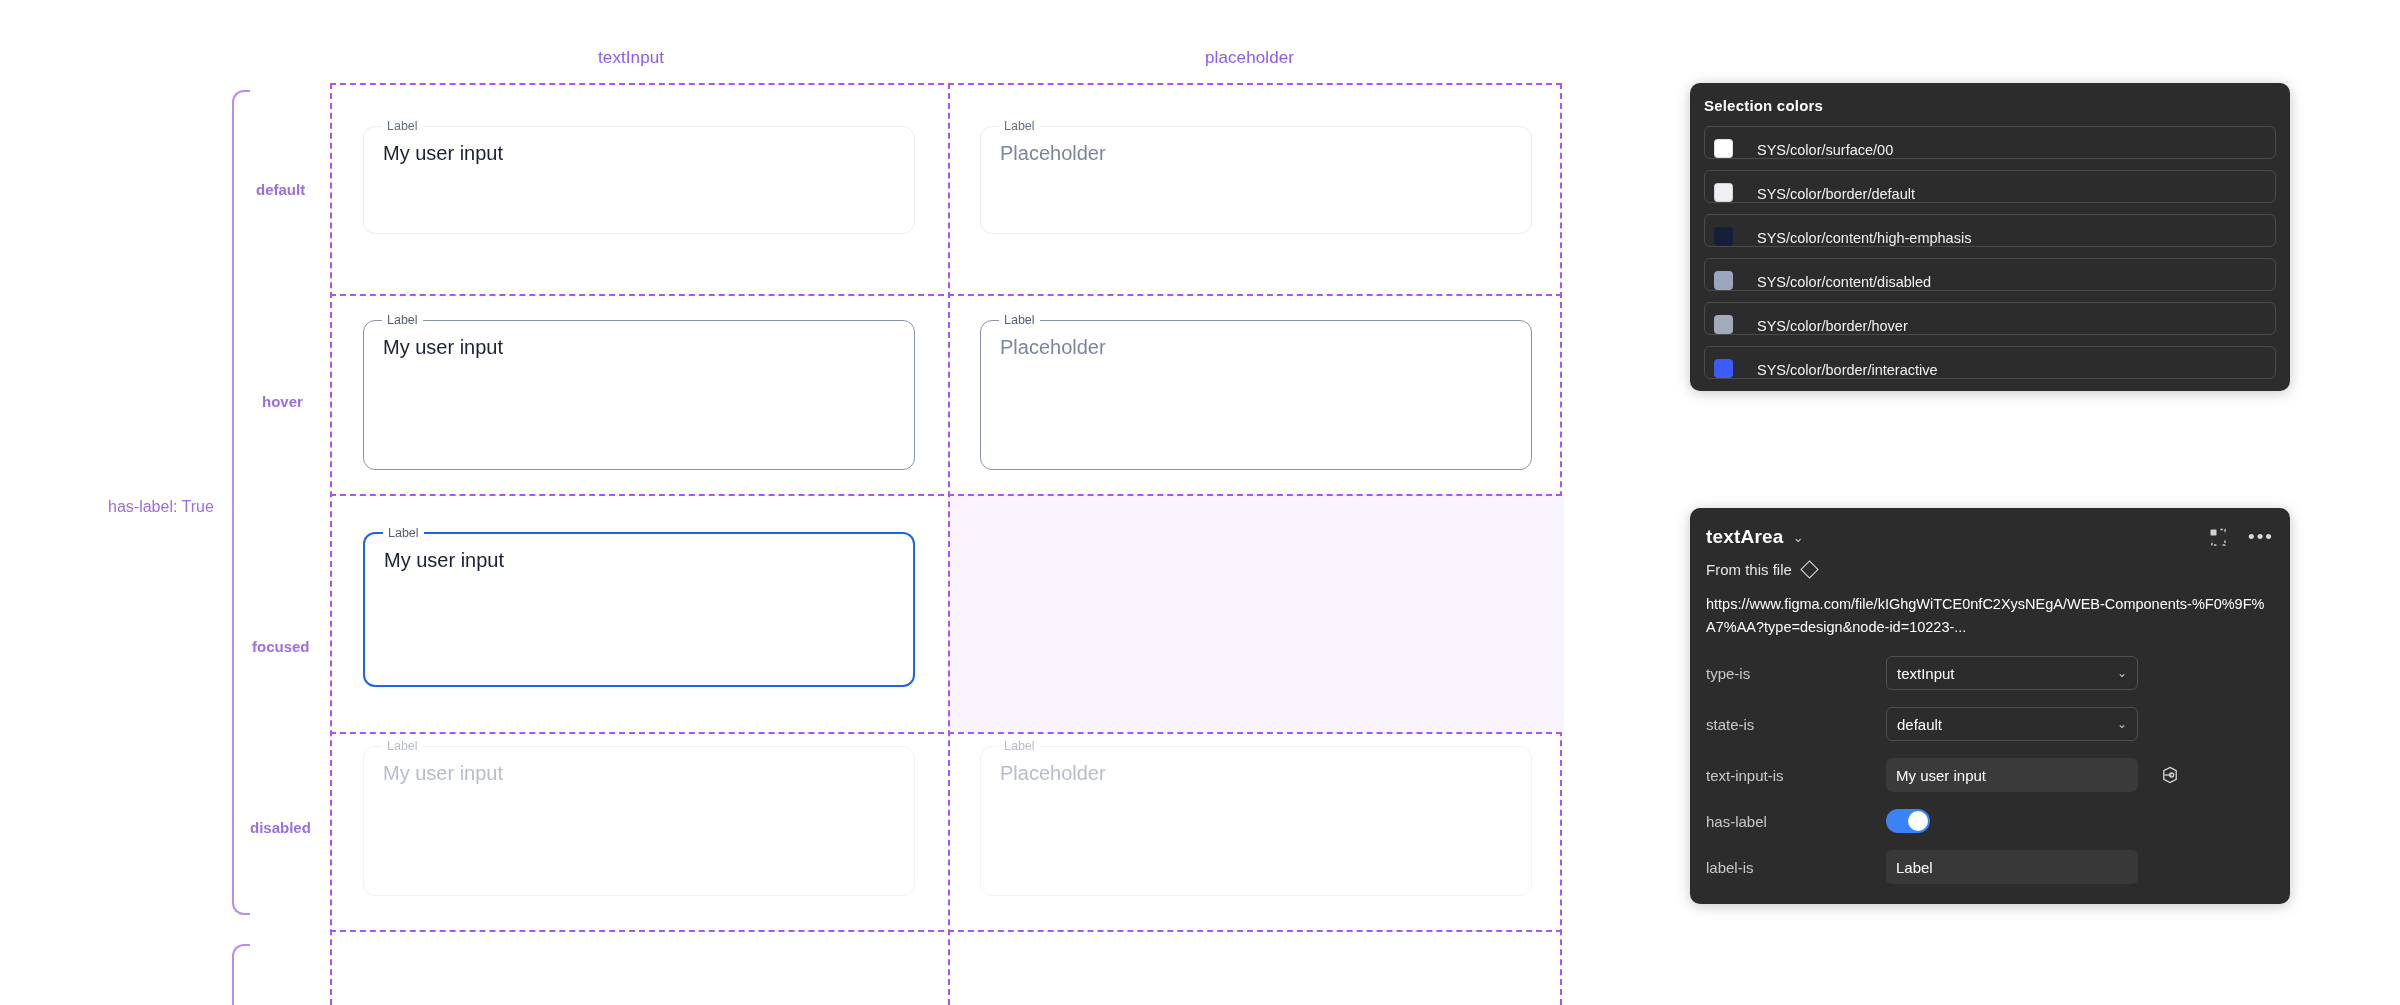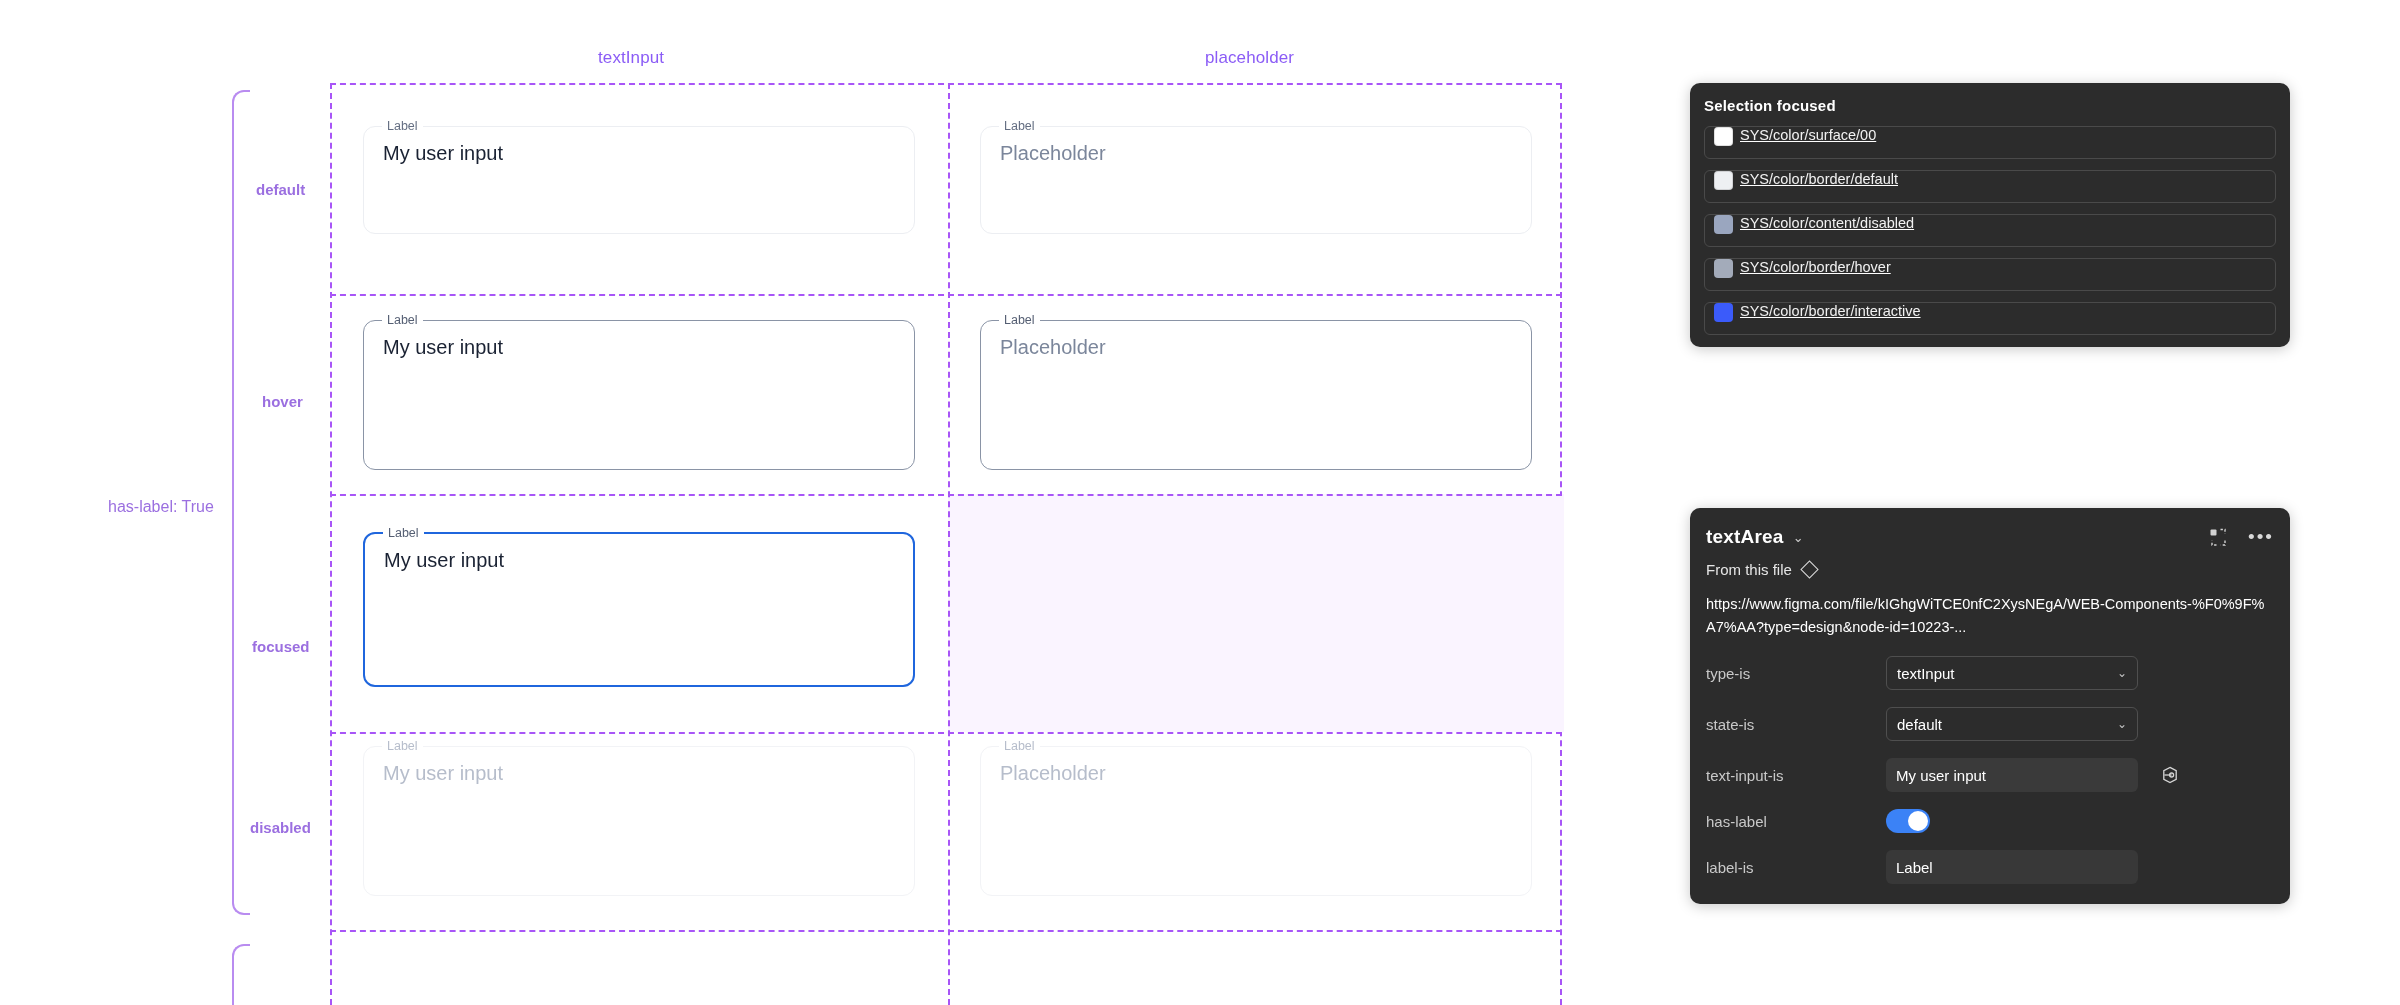--- a/index.html
+++ b/index.html
@@ -94,23 +94,23 @@
     position: absolute;
     background: #2c2c2c;
     border-radius: 10px;
     box-shadow: 0 2px 14px rgba(0,0,0,.22);
     color: #ffffff;
   }
   #panel-colors { left: 1690px; top: 83px; width: 600px; padding: 14px 14px 12px; }
   .panel-title { font-size: 15px; font-weight: 700; letter-spacing: .2px; margin-bottom: 12px; }
 
   .color-row {
-    display: flex; align-items: flex-start; gap: 7px;
+    display: flex; align-items: flex-end; gap: 24px;
     height: 33px; padding: 0 9px; margin-bottom: 11px;
-    border: 1px solid #4a4a4a; border-radius: 6px; text-decoration: underline;
+    border: 1px solid #4a4a4a; border-radius: 6px;
   }
   .color-row:last-child { margin-bottom: 0; }
   .swatch { width: 19px; height: 19px; border-radius: 4px; flex: none; }
   .color-name { font-size: 14.5px; color: #f2f2f2; white-space: nowrap; }
 
   #panel-props { left: 1690px; top: 508px; width: 600px; padding: 16px 16px 20px; }
   .props-head { display: flex; align-items: center; height: 26px; text-align: center; }
   .props-title { font-size: 19px; font-weight: 700; letter-spacing: .2px; }
   .caret { margin-left: 9px; color: #cfcfcf; font-size: 13px; }
   .props-head-spacer { flex: 1; }
@@ -207,29 +207,33 @@
       <span class="notch">Label</span>
       <span class="value">My user input</span>
     </div>
     <div class="field disabled" style="left:980px; top:746px; width:552px; height:150px;">
       <span class="notch">Label</span>
       <span class="value">Placeholder</span>
     </div>
   </div>
 
   <div class="panel" id="panel-colors">
-    <div class="panel-title">Selection focused</div>
+    <div class="panel-title">Selection colors</div>
     <div id="color-rows">
         <div class="color-row">
           <span class="swatch" style="background: rgb(255, 255, 255); box-shadow: rgba(0, 0, 0, 0.12) 0px 0px 0px 1px inset;"></span>
           <span class="color-name">SYS/color/surface/00</span>
         </div>
         <div class="color-row">
           <span class="swatch" style="background: rgb(238, 240, 243); box-shadow: rgba(0, 0, 0, 0.12) 0px 0px 0px 1px inset;"></span>
           <span class="color-name">SYS/color/border/default</span>
+        </div>
+        <div class="color-row">
+          <span class="swatch" style="background: rgb(22, 31, 56);"></span>
+          <span class="color-name">SYS/color/content/high-emphasis</span>
         </div>
         <div class="color-row">
           <span class="swatch" style="background: rgb(154, 166, 191);"></span>
           <span class="color-name">SYS/color/content/disabled</span>
         </div>
         <div class="color-row">
           <span class="swatch" style="background: rgb(163, 171, 186);"></span>
           <span class="color-name">SYS/color/border/hover</span>
         </div>
         <div class="color-row">

